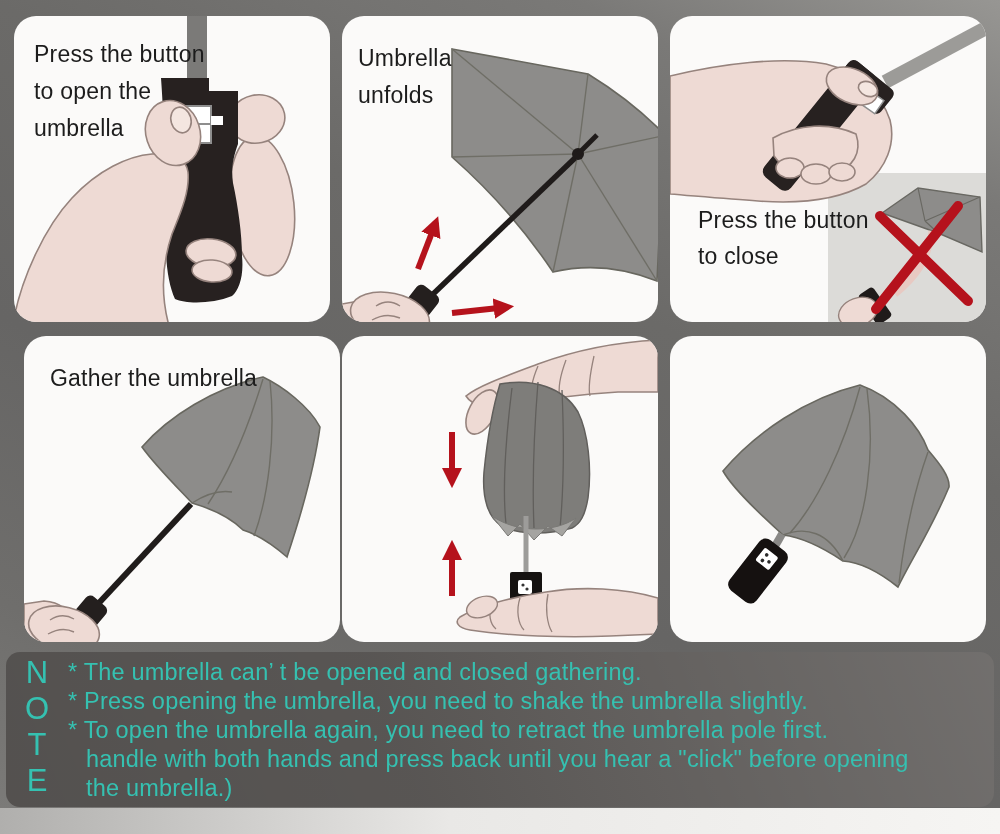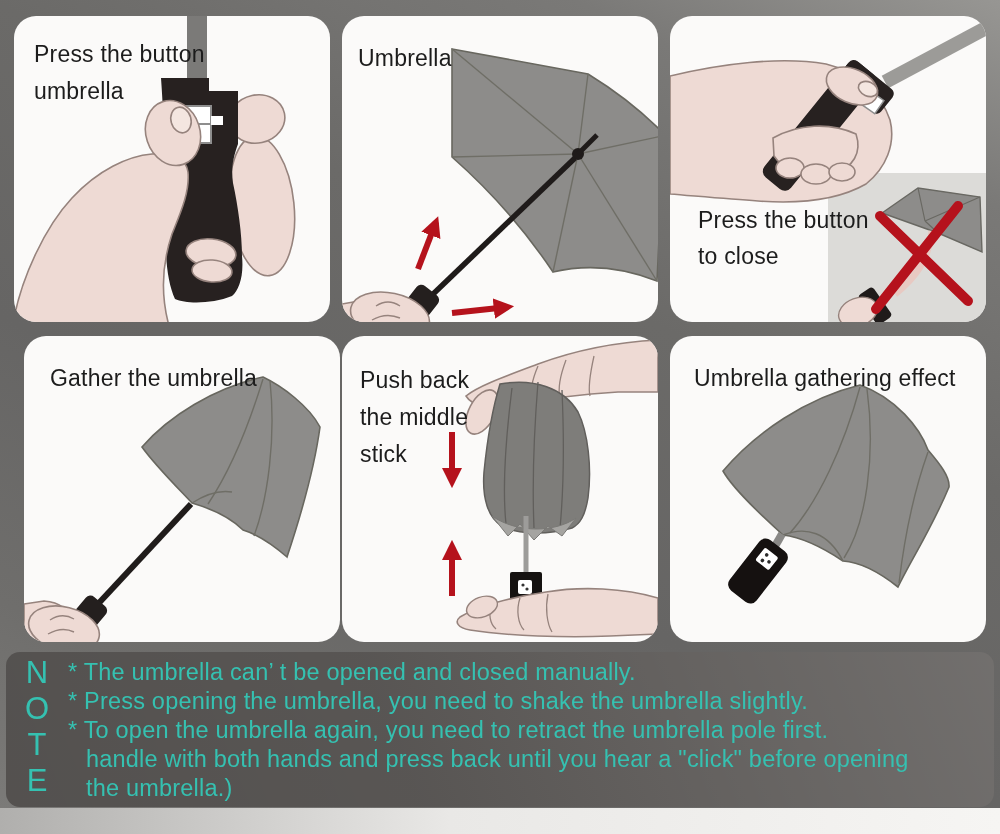--- a/index.html
+++ b/index.html
@@ -51,20 +51,21 @@
       <g fill="#eedad4" stroke="#96837d" stroke-width="1.6">
         <path d="M0,316 L0,302 C8,262 30,212 58,182 C84,154 114,140 138,138 C158,136 172,142 174,156 C176,176 166,198 158,218 C148,248 147,278 154,306 L150,316 Z"></path>
         <ellipse cx="159" cy="117" rx="27" ry="33" transform="rotate(-18 159 117)"></ellipse>
         <ellipse cx="167" cy="104" rx="10" ry="13" transform="rotate(-15 167 104)" fill="#f4e6e0"></ellipse>
         <ellipse cx="197" cy="237" rx="25" ry="14" transform="rotate(6 197 237)"></ellipse>
         <ellipse cx="198" cy="255" rx="20" ry="11" transform="rotate(4 198 255)"></ellipse>
       </g>
     </svg>
     <div class="caption cap1">
       <div>Press the button</div>
+      <div>to open the</div>
       <div>umbrella</div>
     </div>
   </section>
 
   <section class="panel p2">
     <svg width="316" height="306" viewBox="0 0 316 306">
       <defs>
         <marker id="ah2" viewBox="0 0 10 10" refX="7" refY="5" markerWidth="3.4" markerHeight="3.4" orient="auto">
           <path d="M0,0 L10,5 L0,10 Z" fill="#b5121c"></path>
         </marker>
@@ -93,20 +94,21 @@
         </g>
         <path d="M34,290 q12,-8 24,0 M30,304 q14,-8 28,-2" fill="none" stroke="#96837d" stroke-width="1.4"></path>
       </g>
       <g stroke="#b5121c" stroke-width="6" fill="none">
         <path d="M76,253 L94,206" marker-end="url(#ah2)"></path>
         <path d="M110,297 L166,291" marker-end="url(#ah2)"></path>
       </g>
     </svg>
     <div class="caption cap2">
       <div>Umbrella</div>
+      <div>unfolds</div>
     </div>
   </section>
 
   <section class="panel p3">
     <svg width="316" height="306" viewBox="0 0 316 306">
       <g>
         <rect x="158" y="157" width="158" height="149" fill="#dcdbd8"></rect>
         <path d="M212,197 L248,172 L310,181 L312,236 L268,217 Z" fill="#8d8c8a" stroke="#696862" stroke-width="1.4"></path>
         <path d="M255,205 L248,172 M255,205 L310,181 M255,205 L268,217" stroke="#696862" stroke-width="1.2" fill="none"></path>
         <path d="M262,215 C258,245 245,262 225,278" stroke="#e8c9c2" stroke-width="7" fill="none"></path>
@@ -207,25 +209,20 @@
           <path d="M178,262 C174,274 176,288 182,294"></path>
           <path d="M206,258 C203,272 205,288 210,296"></path>
         </g>
         <ellipse cx="140" cy="271" rx="16" ry="10" transform="rotate(-20 140 271)" fill="#eedad4" stroke="#96837d" stroke-width="1.4"></ellipse>
       </g>
       <g stroke="#b5121c" stroke-width="6" fill="none">
         <path d="M110,96 L110,146" marker-end="url(#ah5)"></path>
         <path d="M110,260 L110,210" marker-end="url(#ah5)"></path>
       </g>
     </svg>
-    <div class="caption cap5">
-      <div>Push back</div>
-      <div>the middle</div>
-      <div>stick</div>
-    </div>
   </section>
 
   <section class="panel p6">
     <svg width="316" height="306" viewBox="0 0 316 306">
       <g>
         <path d="M190,49 C226,62 250,92 258,114 C270,128 280,141 279,151 C262,192 241,224 228,251 C209,236 189,226 173,225 C152,211 130,201 113,199 C92,180 63,153 53,135 C86,96 137,62 190,49 Z" fill="#8d8c8a" stroke="#68675f" stroke-width="1.6"></path>
         <g stroke="#6f6e66" stroke-width="1.4" fill="none">
           <path d="M190,51 C174,110 148,166 120,197"></path>
           <path d="M197,53 C206,120 196,188 174,222"></path>
           <path d="M258,116 C243,158 234,205 229,247"></path>
@@ -234,32 +231,29 @@
       </g>
       <line x1="112" y1="198" x2="104" y2="212" stroke="#8a8987" stroke-width="8"></line>
       <g transform="rotate(38 88 235)">
         <rect x="71" y="203" width="34" height="64" rx="8" fill="#151110"></rect>
         <rect x="79" y="212" width="17" height="16" rx="2" fill="#ffffff"></rect>
         <circle cx="85" cy="217" r="1.8" fill="#2a2a2a"></circle>
         <circle cx="91" cy="221" r="1.8" fill="#2a2a2a"></circle>
         <circle cx="85" cy="224" r="1.8" fill="#2a2a2a"></circle>
       </g>
     </svg>
-    <div class="caption cap6">
-      <div>Umbrella gathering effect</div>
-    </div>
   </section>
 
   <div class="note-box"></div>
   <div class="note-letters">
     <div>N</div>
     <div>O</div>
     <div>T</div>
     <div>E</div>
   </div>
   <div class="note-lines">
-    <div>* The umbrella can’ t be opened and closed manually.</div>
+    <div>* The umbrella can’ t be opened and closed gathering.</div>
     <div>* Press opening the umbrella, you need to shake the umbrella slightly.</div>
     <div>* To open the umbrella again, you need to retract the umbrella pole first.</div>
     <div class="cont">handle with both hands and press back until you hear a "click" before opening</div>
     <div class="cont">the umbrella.)</div>
   </div>
 </div>
 
 </body></html>

